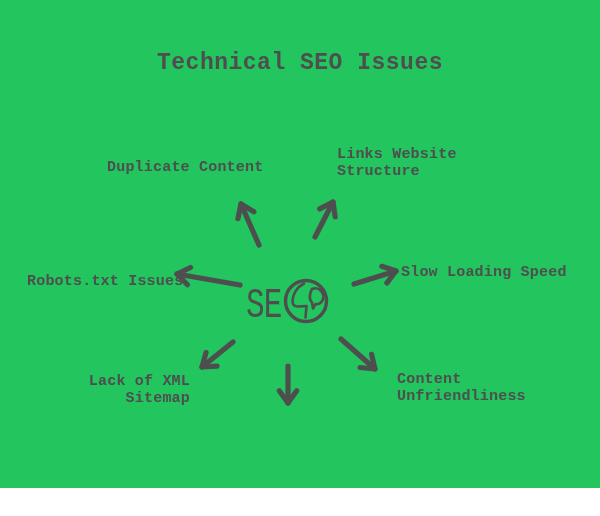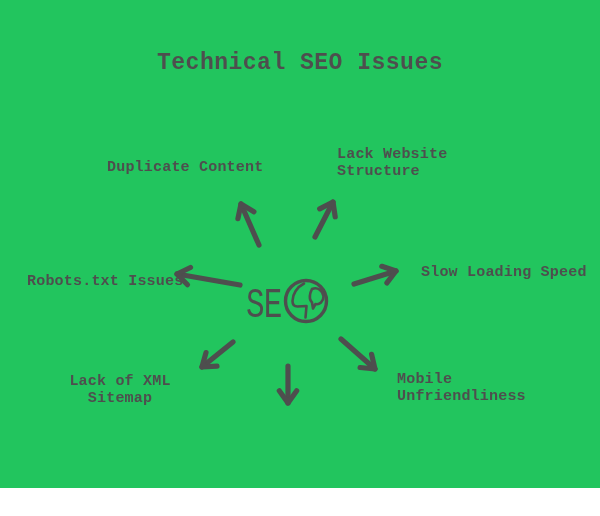--- a/index.html
+++ b/index.html
@@ -24,22 +24,22 @@
     font-size:15px;
     font-weight:bold;
     letter-spacing:0.2px;
     line-height:1.12;
     color:#4e4e4e;
     white-space:pre-line;
   }
   .lbl-duplicate-content{left:107px;top:160px;}
   .lbl-poor-website-structure{left:337px;top:147px;}
   .lbl-robots-txt-issues{left:27px;top:274px;}
-  .lbl-slow-loading-speed{left:421px;top:265px;}
-  .lbl-lack-of-xml-sitemap{left:60px;top:374px;width:120px;text-align:center;}
+  .lbl-slow-loading-speed{left:401px;top:265px;}
+  .lbl-lack-of-xml-sitemap{left:70px;top:374px;width:120px;text-align:right;}
   .lbl-mobile-unfriendliness{left:397px;top:372px;}
   .lbl-broken-links-404{left:177px;top:430px;width:220px;text-align:center;}
   .seo-logo-text{
     position:absolute;
     left:246px;top:284px;
     font-size:43px;
     line-height:43px;
     font-weight:normal;
     color:#4e4e4e;
     letter-spacing:-1px;
@@ -53,27 +53,27 @@
   }
 </style>
 </head>
 <body>
 
 <div class="canvas">
 
   <div class="title">Technical SEO Issues</div>
 
   <div class="issue-label lbl-duplicate-content">Duplicate Content</div>
-  <div class="issue-label lbl-poor-website-structure">Lack Website
+  <div class="issue-label lbl-poor-website-structure">Links Website
 Structure</div>
   <div class="issue-label lbl-robots-txt-issues">Robots.txt Issues</div>
   <div class="issue-label lbl-slow-loading-speed">Slow Loading Speed</div>
   <div class="issue-label lbl-lack-of-xml-sitemap">Lack of XML
 Sitemap</div>
-  <div class="issue-label lbl-mobile-unfriendliness">Mobile
+  <div class="issue-label lbl-mobile-unfriendliness">Content
 Unfriendliness</div>
 
   <div class="seo-logo-text">SE</div>
 
   <svg class="diagram-svg" id="diagram-svg" viewBox="0 0 600 516" xmlns="http://www.w3.org/2000/svg">
     <g id="globe-icon" fill="none" stroke-linecap="round" stroke-linejoin="round" stroke="#4e4e4e">
       <circle cx="306" cy="301" r="20.5" stroke-width="3.4"></circle>
       <path stroke-width="2.6" d="M 304 283.5 C 297 287, 292.5 294, 292.5 301 C 292.5 304.5, 294.5 306.5, 297.5 306.5 L 306.5 306 L 305.5 317.5"></path>
       <path stroke-width="2.6" d="M 312 289 C 317.5 286.5, 323 290.5, 323.5 296.5 C 323.5 301.5, 319.5 305, 315.5 304 L 313 308.5 L 312 302.5 C 310 300.5, 309.5 296, 310.5 292.5 Z"></path>
     </g>

